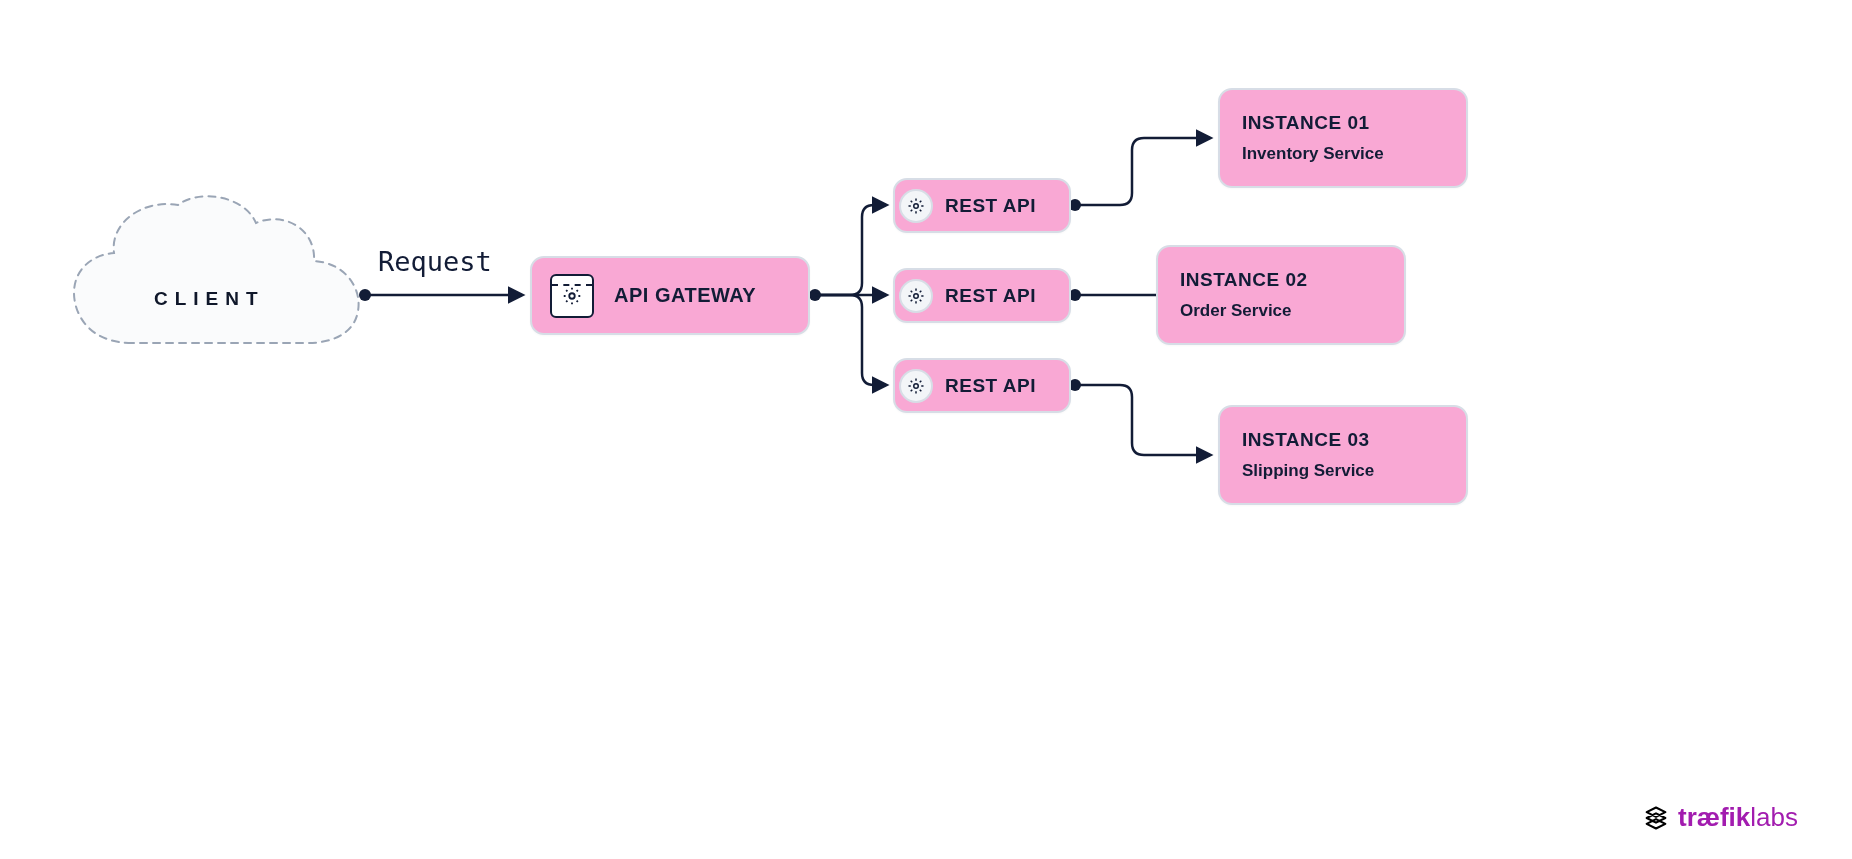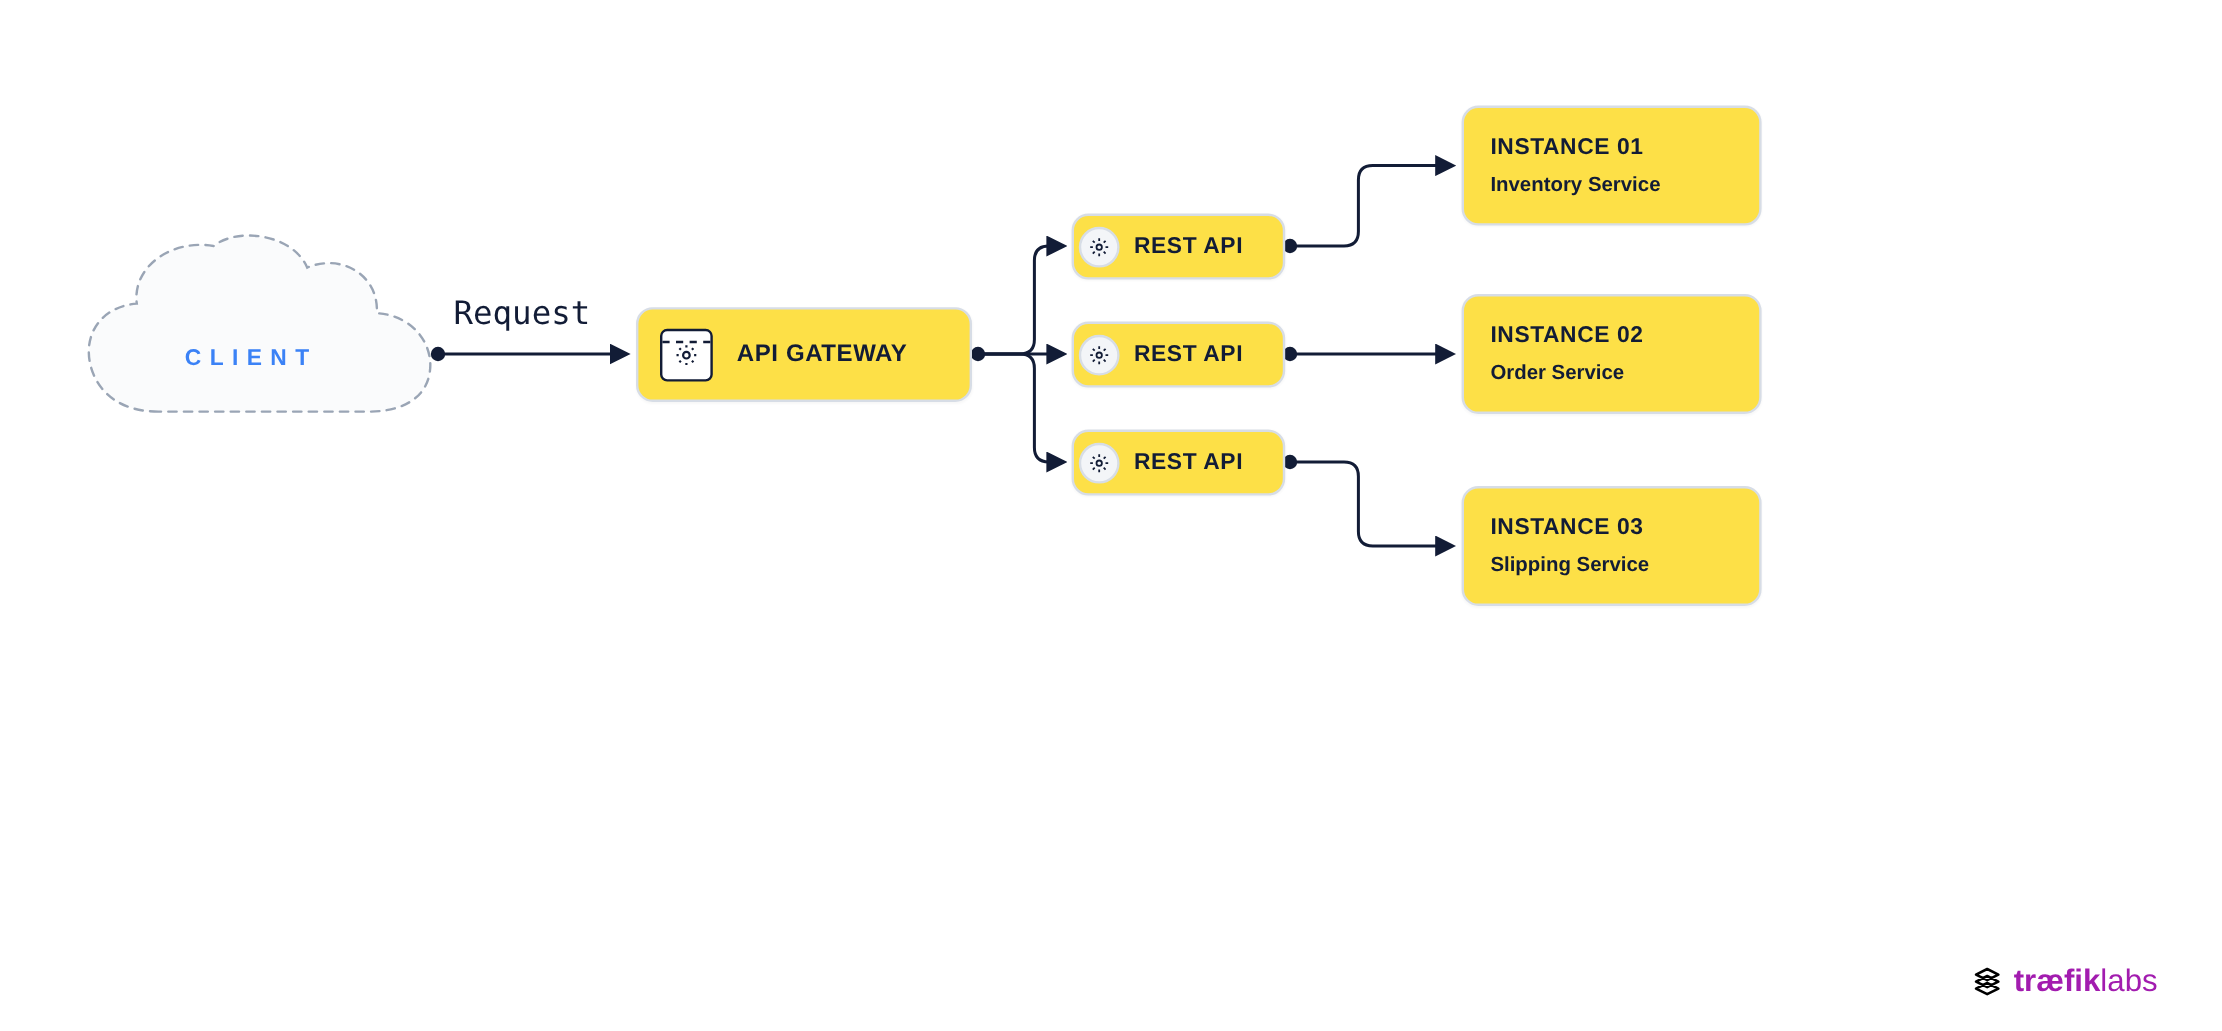--- a/index.html
+++ b/index.html
@@ -10,21 +10,21 @@
     font-family: -apple-system, BlinkMacSystemFont, "Segoe UI", Arial, sans-serif;
     position: relative;
     overflow: hidden;
   }
   .canvas {
     position: absolute;
     inset: 0;
   }
   .box {
     position: absolute;
-    background: #fde047;
+    background: #f9a8d4;
     border: 2px solid #d7dde6;
     border-radius: 14px;
     display: flex;
     align-items: center;
     box-shadow: 0 1px 2px rgba(0,0,0,0.03);
   }
   .gateway-box {
     left: 530px;
     top: 256px;
     width: 280px;
@@ -56,21 +56,21 @@
   .instance-box {
     width: 250px;
     height: 100px;
     flex-direction: column;
     align-items: flex-start;
     justify-content: center;
     padding: 0 22px;
     gap: 10px;
   }
   .inst-1 { left: 1218px; top:  88px; }
-  .inst-2 { left: 1218px; top: 245px; }
+  .inst-2 { left: 1156px; top: 245px; }
   .inst-3 { left: 1218px; top: 405px; }
   .instance-title {
     color: #121c36;
     font-weight: 800;
     font-size: 19px;
     letter-spacing: 0.5px;
   }
   .instance-sub {
     color: #121c36;
     font-weight: 700;
@@ -81,21 +81,21 @@
     left: 378px;
     top: 246px;
     font-family: ui-monospace, "SF Mono", Menlo, Consolas, monospace;
     font-size: 27px;
     color: #121c36;
   }
   .client-label {
     position: absolute;
     left: 154px;
     top: 288px;
-    color: #3b82f6;
+    color: #0f172a;
     font-weight: 700;
     font-size: 19px;
     letter-spacing: 7px;
   }
   .cloud {
     position: absolute;
     left: 68px;
     top: 193px;
     width: 298px;
     height: 170px;

